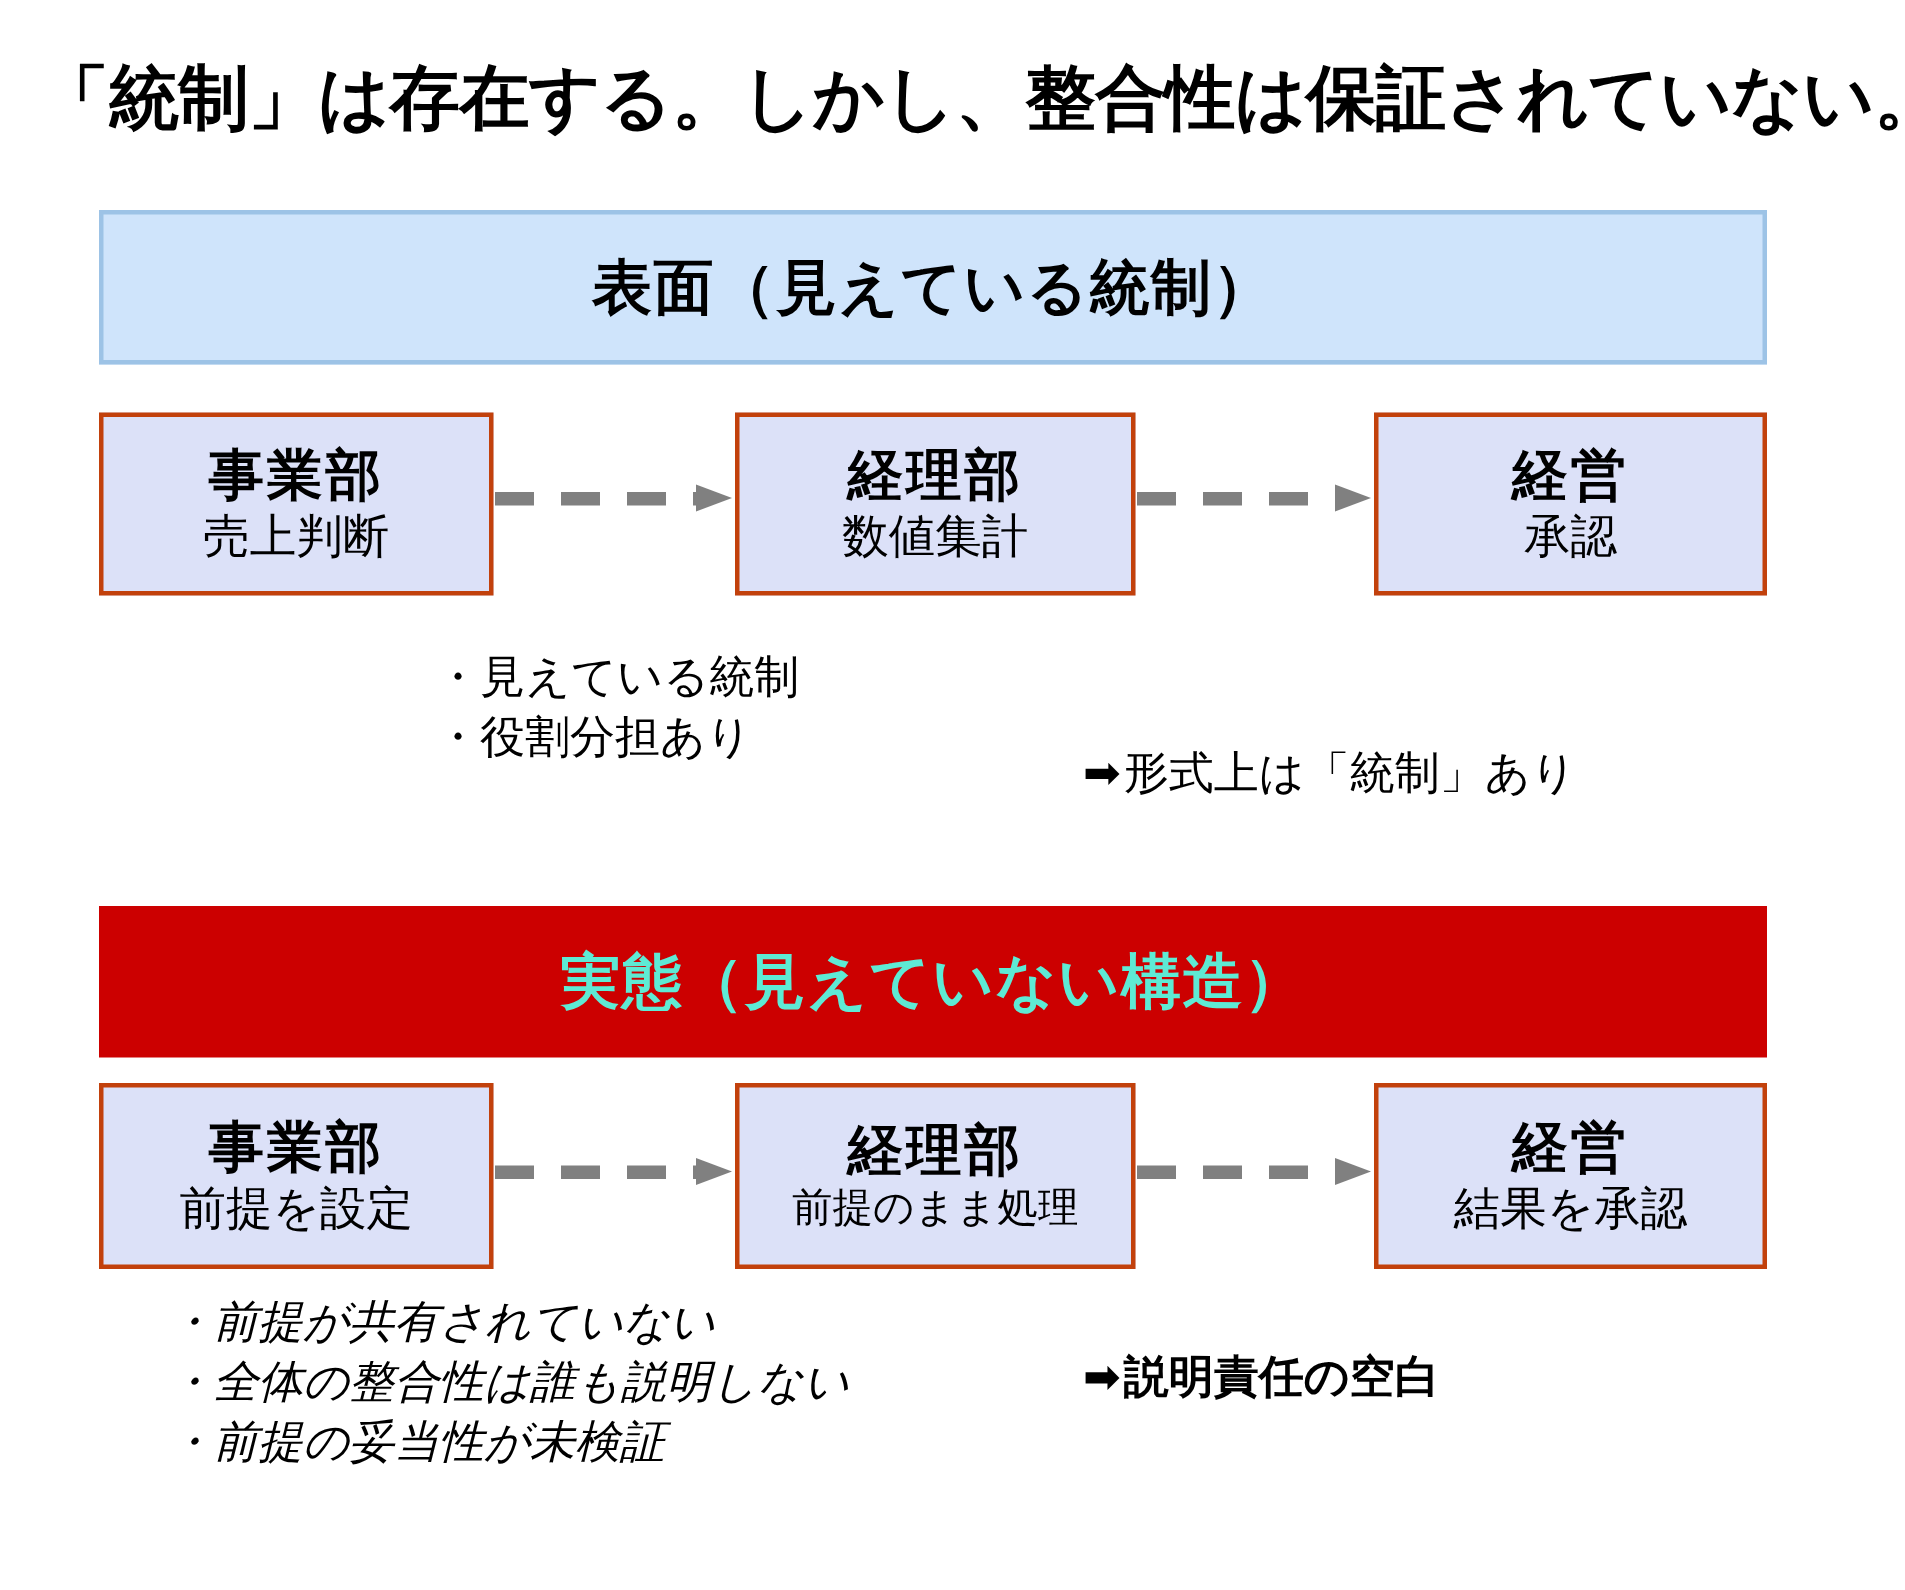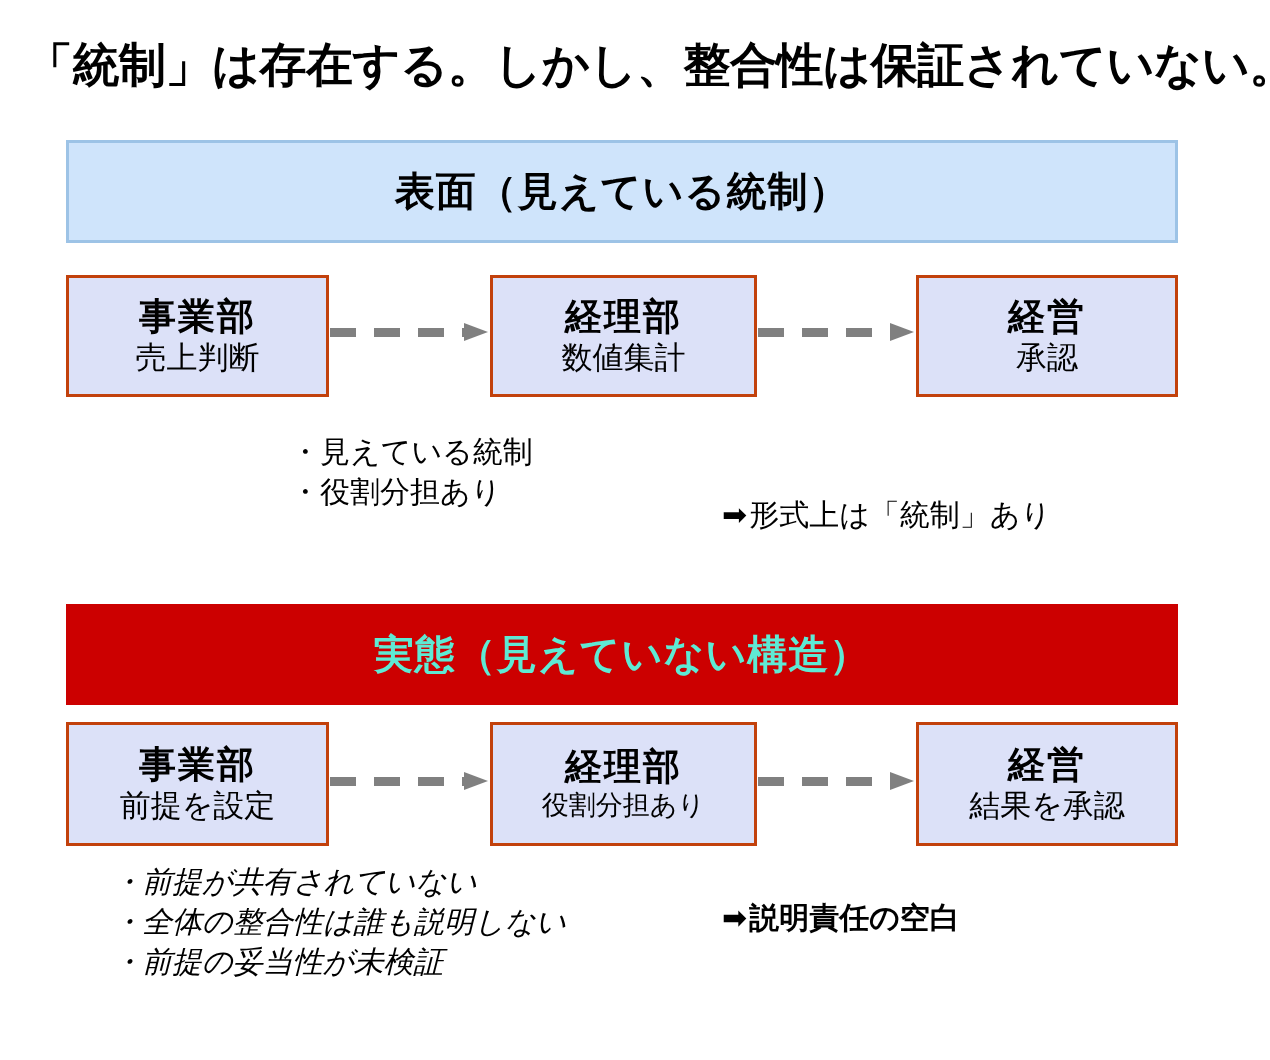--- a/index.html
+++ b/index.html
@@ -238,21 +238,21 @@
       <span class="psub">前提を設定</span>
     </div>
 
     <div class="arrow arrow-r1">
       <span class="shaft"></span>
       <span class="head"></span>
     </div>
 
     <div class="pbox pbox-2">
       <span class="ptitle">経理部</span>
-      <span class="psub small">役割分担あり</span>
+      <span class="psub small">前提のまま処理</span>
     </div>
 
     <div class="arrow arrow-r2">
       <span class="shaft"></span>
       <span class="head"></span>
     </div>
 
     <div class="pbox pbox-3">
       <span class="ptitle">経営</span>
       <span class="psub">結果を承認</span>

